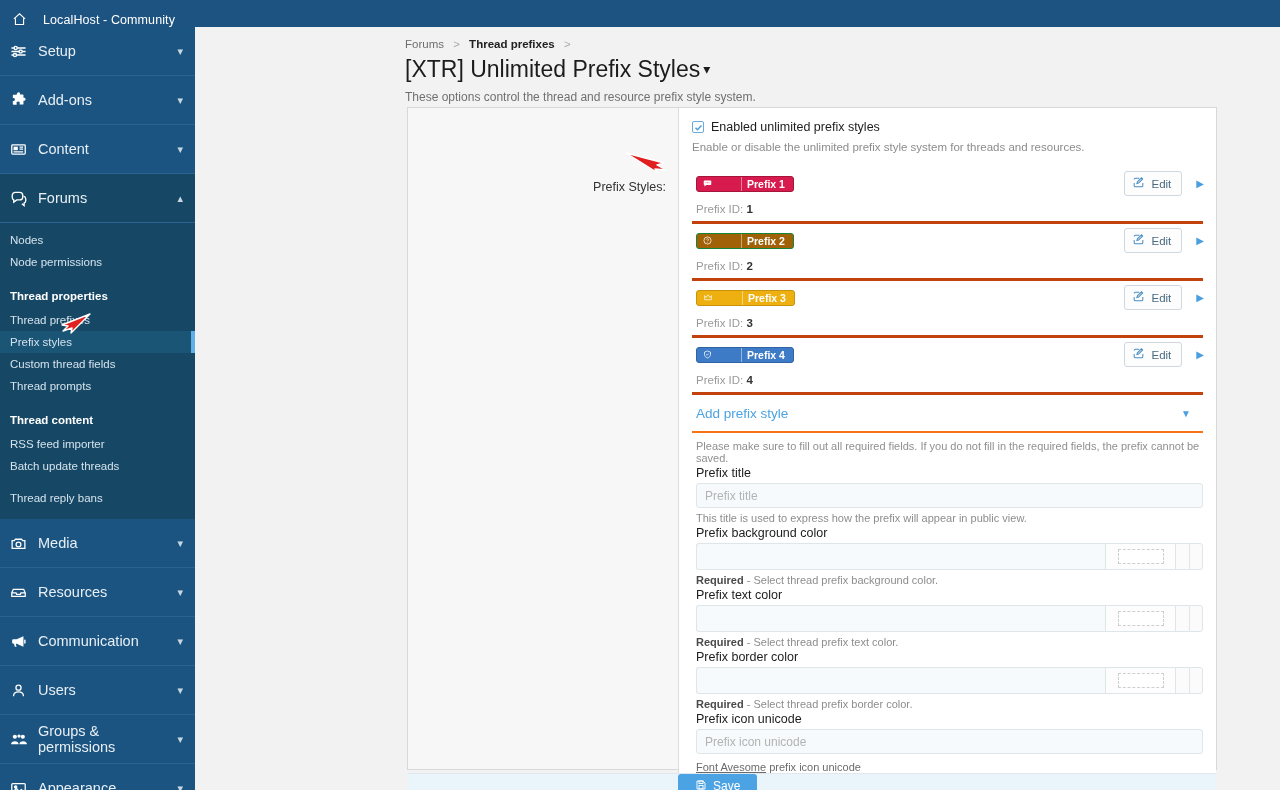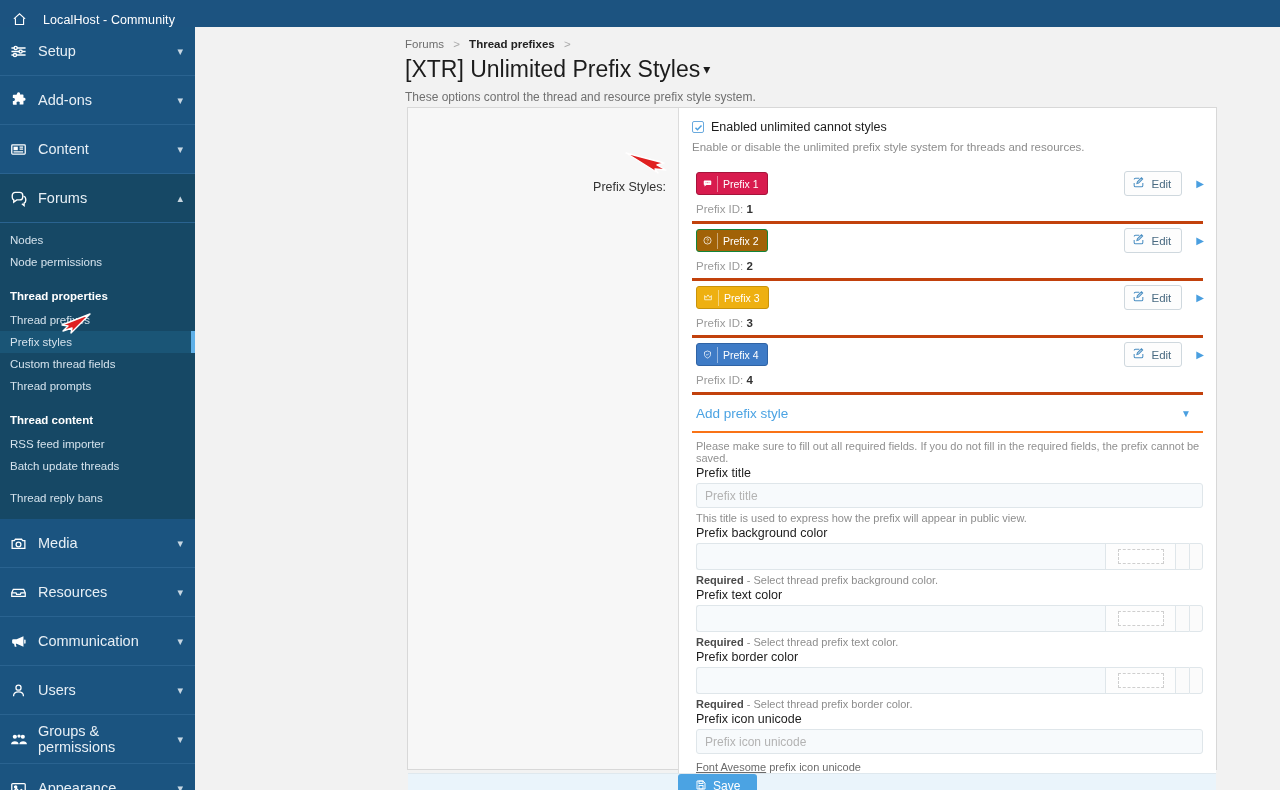--- a/index.html
+++ b/index.html
@@ -72,23 +72,24 @@
     background: #fff; display: flex; align-items: center; justify-content: center;
     flex: none;
   }
   .cbx svg { display:block; }
   .cbline .t { font-size: 12.5px; color: #1c1c1c; }
   .opt-desc { font-size: 11.5px; color: #8c8c8c; margin: 7px 0 0 0; }
 
   .plist { margin-top: 14px; }
   .prow { display: flex; align-items: center; padding: 4px 12px 4px 4px; }
   .pbadge {
-    display: inline-flex; align-items: center; height: 23px; border-radius: 3px;
-    font-size: 10.5px; font-weight: normal; color: #fff; overflow: hidden;
+    display: inline-flex; align-items: center; height: 16px; border-radius: 3px;
+    font-size: 10.5px; font-weight: bold; color: #fff; overflow: hidden;
     border: 1px solid rgba(0,0,0,.15);
+    gap: 24px;
   }
   .pbadge .bi { padding: 0 5px 0 6px; display: flex; align-items: center; }
   .pbadge .bt { padding: 0 8px 0 5px; border-left: 1px solid rgba(255,255,255,.45); line-height: 16px;}
   .prow .spacer { flex: 1; }
   .editbtn {
     display: inline-flex; align-items: center; gap: 6px;
     border: 1px solid #cfd8de; background: #fdfdfd; border-radius: 3px;
     padding: 4px 10px 4px 7px; font-size: 11.5px; color: #4a6b82; cursor: pointer;
   }
   .arrowbtn { margin-left: 14px; color: #4a9fe0; font-size: 10px; cursor: pointer; }
@@ -320,21 +321,21 @@
 
       <div id="rightcol">
 
         <div class="opt-head">
           <div class="cbline">
             <span class="cbx">
               <svg width="9" height="9" viewBox="0 0 12 12" fill="none" stroke="#4a9fe0" stroke-width="2">
                 <path d="M2 6.3l2.6 2.6L10 3.4"></path>
               </svg>
             </span>
-            <span class="t">Enabled unlimited cannot styles</span>
+            <span class="t">Enabled unlimited prefix styles</span>
           </div>
           <div class="opt-desc">Enable or disable the unlimited prefix style system for threads and resources.</div>
         </div>
 
         <div class="plist" style="padding:0 0 0 13px;">
 
           <div class="prow">
             <span class="pbadge" style="background:#d81b4e;border-color:#a5143b;">
               <span class="bi">
                 <svg width="9" height="9" viewBox="0 0 24 24" fill="#fff">

